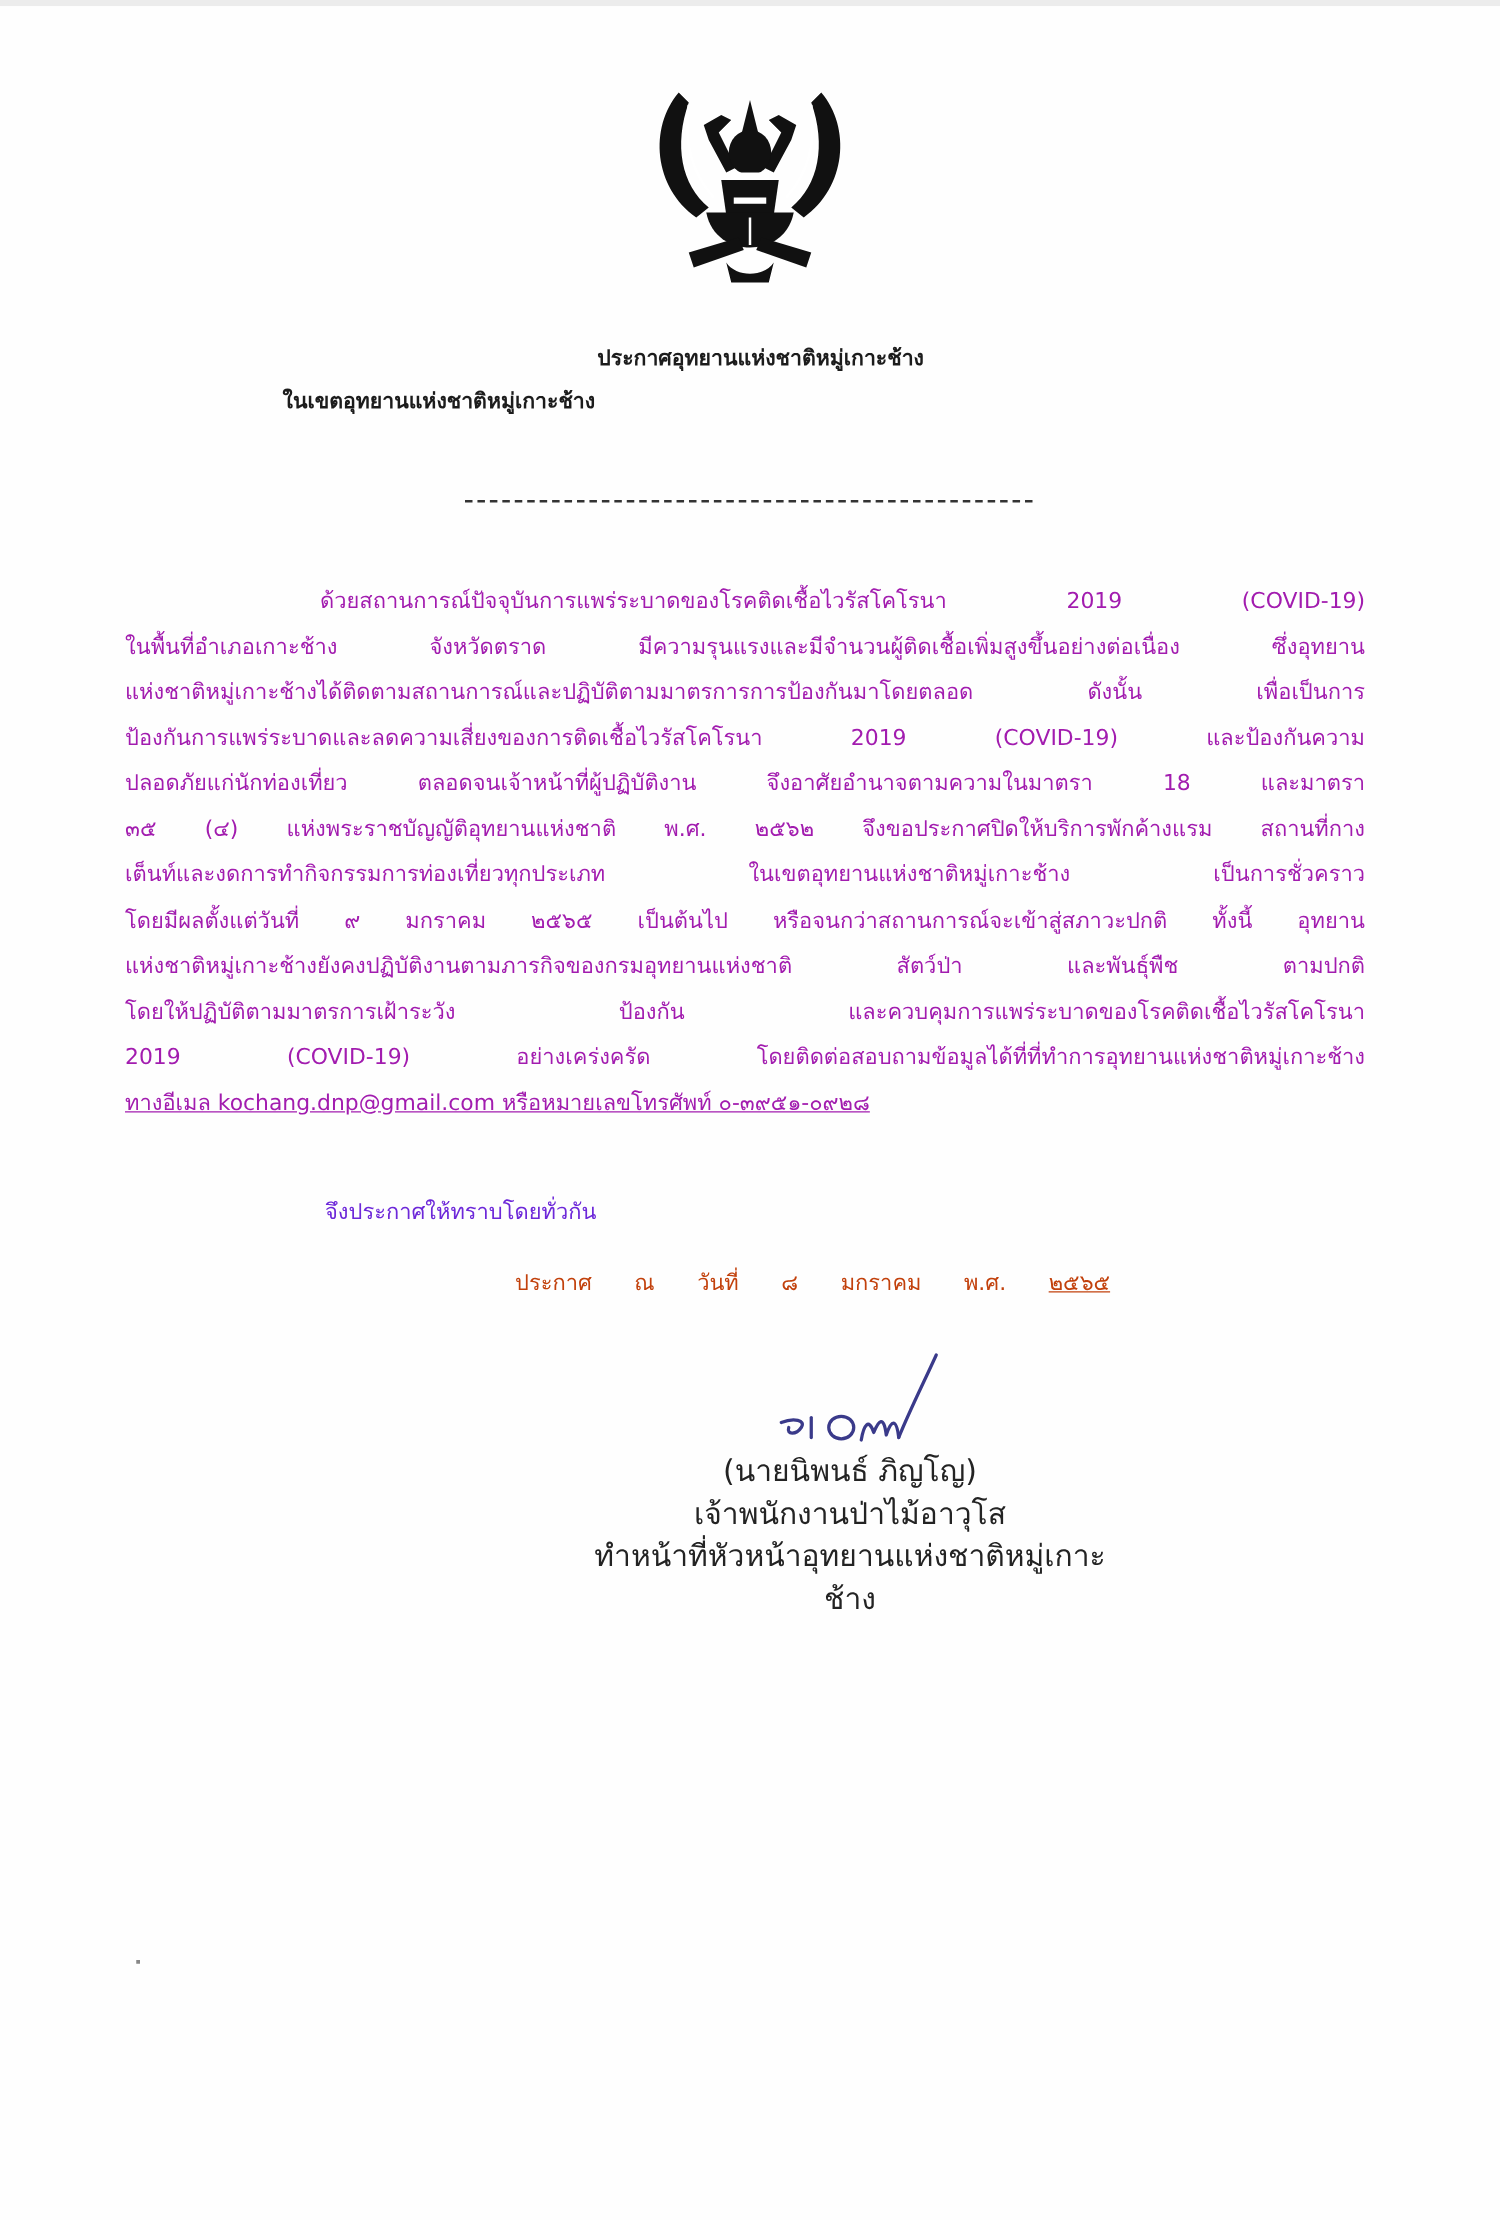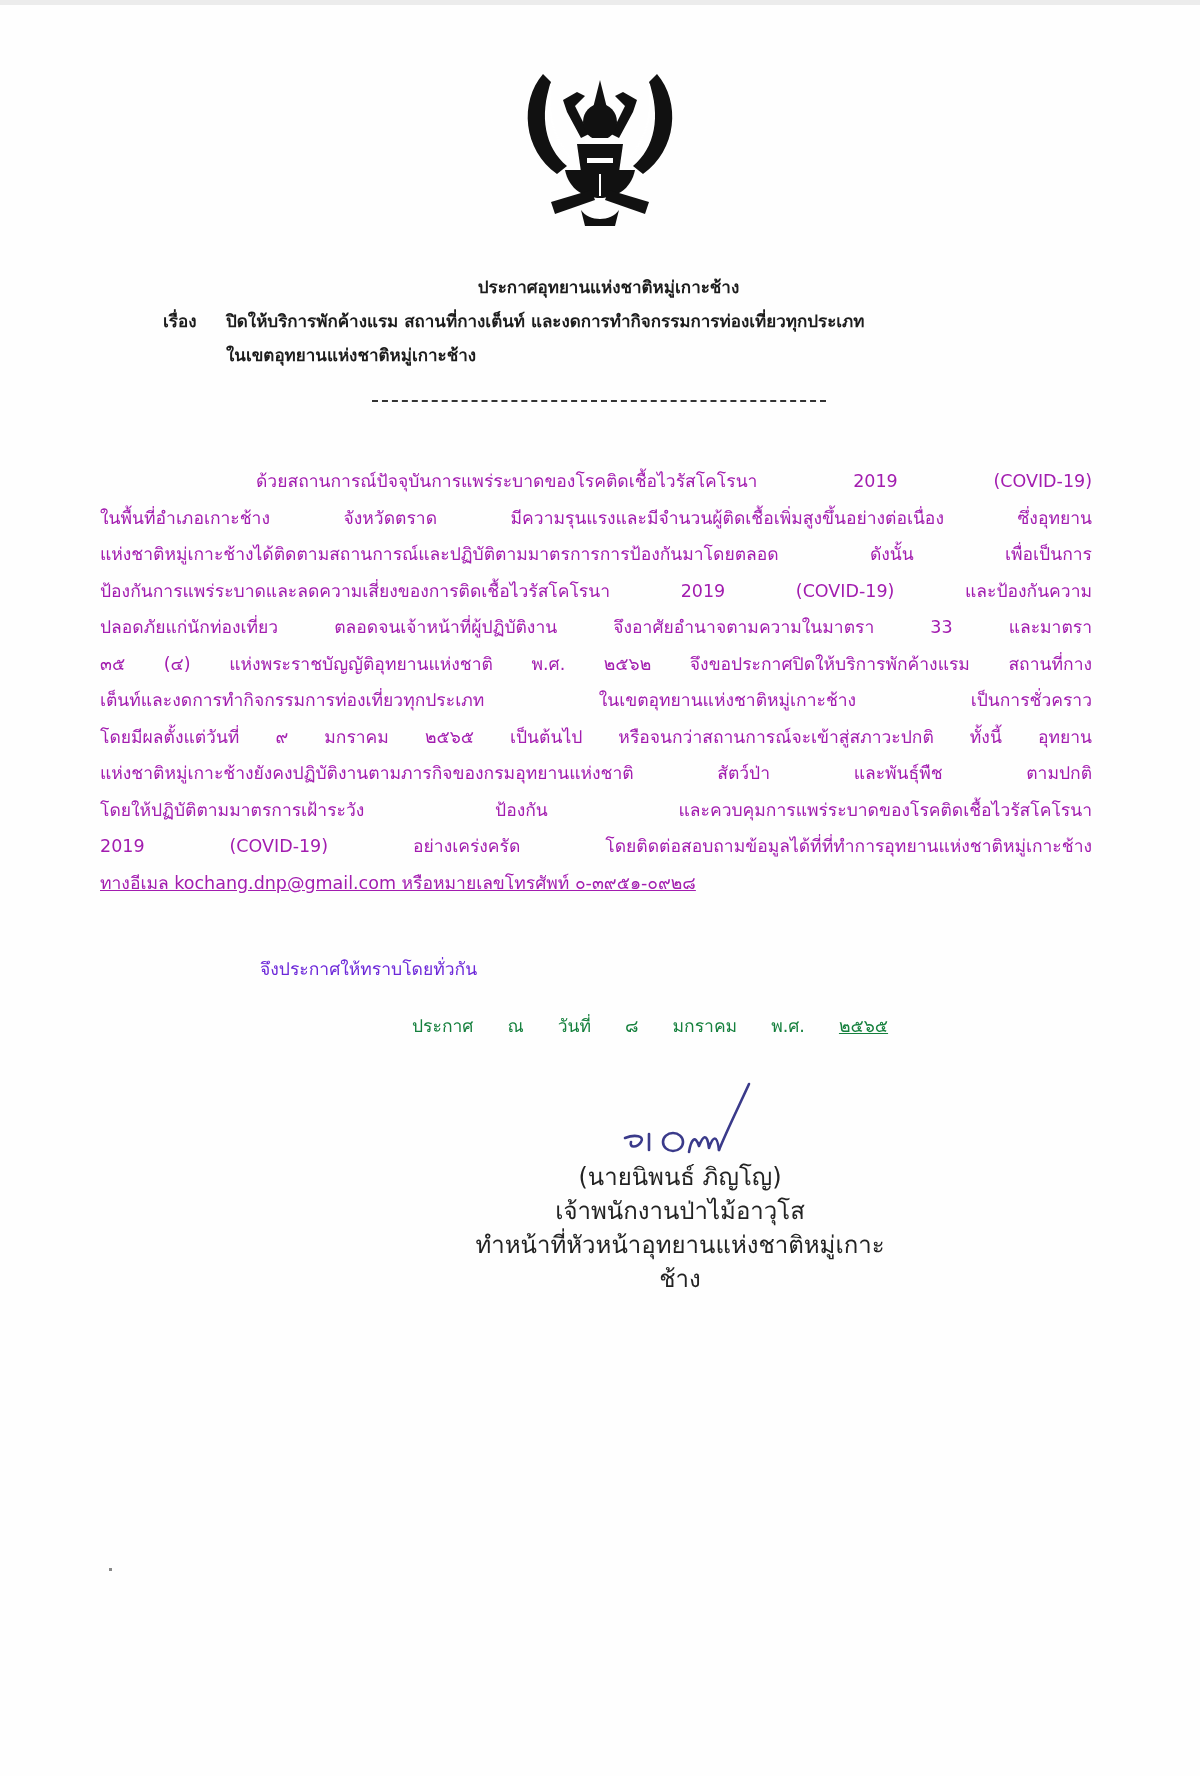--- a/index.html
+++ b/index.html
@@ -93,21 +93,21 @@
     .closing {
       position: absolute;
       left: 260px; top: 955px;
       font-size: 17.5px;
       color: #6d28d9;
     }
     .date-line {
       position: absolute;
       left: 412px; top: 1012px;
       font-size: 17.5px;
-      color: #15803d;
+      color: #c2410c;
       display: flex;
       gap: 0;
     }
     .date-line span {
       margin-right: 34px;
     }
     .date-line span:last-child { margin-right: 0; text-decoration: underline; }
     .signature {
       position: absolute;
       left: 615px; top: 1078px;
@@ -160,36 +160,32 @@
 
     <path d="M46 140 L86 128 L90 138 L50 152 Z" fill="#111"></path>
     <path d="M144 140 L104 128 L100 138 L140 152 Z" fill="#111"></path>
     <path d="M76 148 C84 160 106 160 114 148 L110 164 L80 164 Z" fill="#111"></path>
   </svg>
 </div>
 
 <div class="title-block">
   <div class="title-main">ประกาศอุทยานแห่งชาติหมู่เกาะช้าง</div>
   <div class="subject-row">
-    <span class="subject-label">เรื่อง</span>
-    <span class="subject-line1">ปิดให้บริการพักค้างแรม สถานที่กางเต็นท์ และงดการทำกิจกรรมการท่องเที่ยวทุกประเภท</span>
-  </div>
-  <div class="subject-row">
     <span class="subject-line2">ในเขตอุทยานแห่งชาติหมู่เกาะช้าง</span>
   </div>
 </div>
 
 <div class="divider"></div>
 
 <div class="body-text">
   <div class="body-line first">ด้วยสถานการณ์ปัจจุบันการแพร่ระบาดของโรคติดเชื้อไวรัสโคโรนา 2019 (COVID-19)</div>
   <div class="body-line">ในพื้นที่อำเภอเกาะช้าง จังหวัดตราด มีความรุนแรงและมีจำนวนผู้ติดเชื้อเพิ่มสูงขึ้นอย่างต่อเนื่อง ซึ่งอุทยาน</div>
   <div class="body-line">แห่งชาติหมู่เกาะช้างได้ติดตามสถานการณ์และปฏิบัติตามมาตรการการป้องกันมาโดยตลอด  ดังนั้น เพื่อเป็นการ</div>
   <div class="body-line">ป้องกันการแพร่ระบาดและลดความเสี่ยงของการติดเชื้อไวรัสโคโรนา 2019 (COVID-19) และป้องกันความ</div>
-  <div class="body-line">ปลอดภัยแก่นักท่องเที่ยว ตลอดจนเจ้าหน้าที่ผู้ปฏิบัติงาน จึงอาศัยอำนาจตามความในมาตรา 33 และมาตรา</div>
+  <div class="body-line">ปลอดภัยแก่นักท่องเที่ยว ตลอดจนเจ้าหน้าที่ผู้ปฏิบัติงาน จึงอาศัยอำนาจตามความในมาตรา 18 และมาตรา</div>
   <div class="body-line">๓๕ (๔) แห่งพระราชบัญญัติอุทยานแห่งชาติ พ.ศ. ๒๕๖๒ จึงขอประกาศปิดให้บริการพักค้างแรม สถานที่กาง</div>
   <div class="body-line">เต็นท์และงดการทำกิจกรรมการท่องเที่ยวทุกประเภท ในเขตอุทยานแห่งชาติหมู่เกาะช้าง เป็นการชั่วคราว</div>
   <div class="body-line">โดยมีผลตั้งแต่วันที่ ๙ มกราคม ๒๕๖๕ เป็นต้นไป หรือจนกว่าสถานการณ์จะเข้าสู่สภาวะปกติ  ทั้งนี้ อุทยาน</div>
   <div class="body-line">แห่งชาติหมู่เกาะช้างยังคงปฏิบัติงานตามภารกิจของกรมอุทยานแห่งชาติ สัตว์ป่า และพันธุ์พืช ตามปกติ</div>
   <div class="body-line">โดยให้ปฏิบัติตามมาตรการเฝ้าระวัง ป้องกัน และควบคุมการแพร่ระบาดของโรคติดเชื้อไวรัสโคโรนา</div>
   <div class="body-line">2019 (COVID-19)  อย่างเคร่งครัด   โดยติดต่อสอบถามข้อมูลได้ที่ที่ทำการอุทยานแห่งชาติหมู่เกาะช้าง</div>
   <div class="body-line last">ทางอีเมล kochang.dnp@gmail.com หรือหมายเลขโทรศัพท์ ๐-๓๙๕๑-๐๙๒๘</div>
 </div>
 
 <div class="closing">จึงประกาศให้ทราบโดยทั่วกัน</div>

